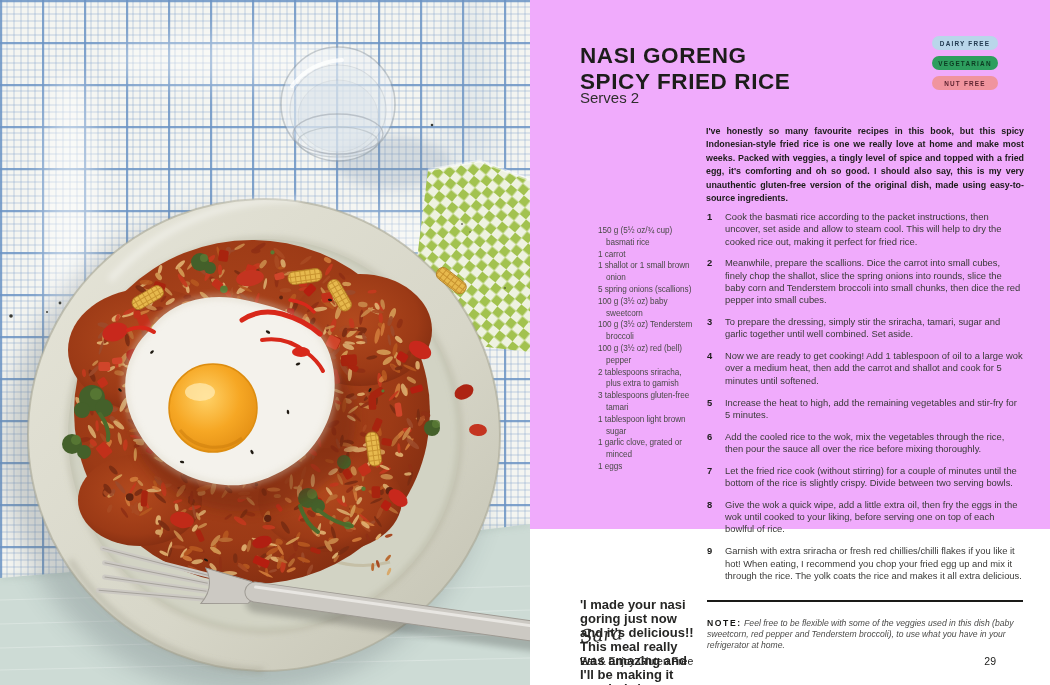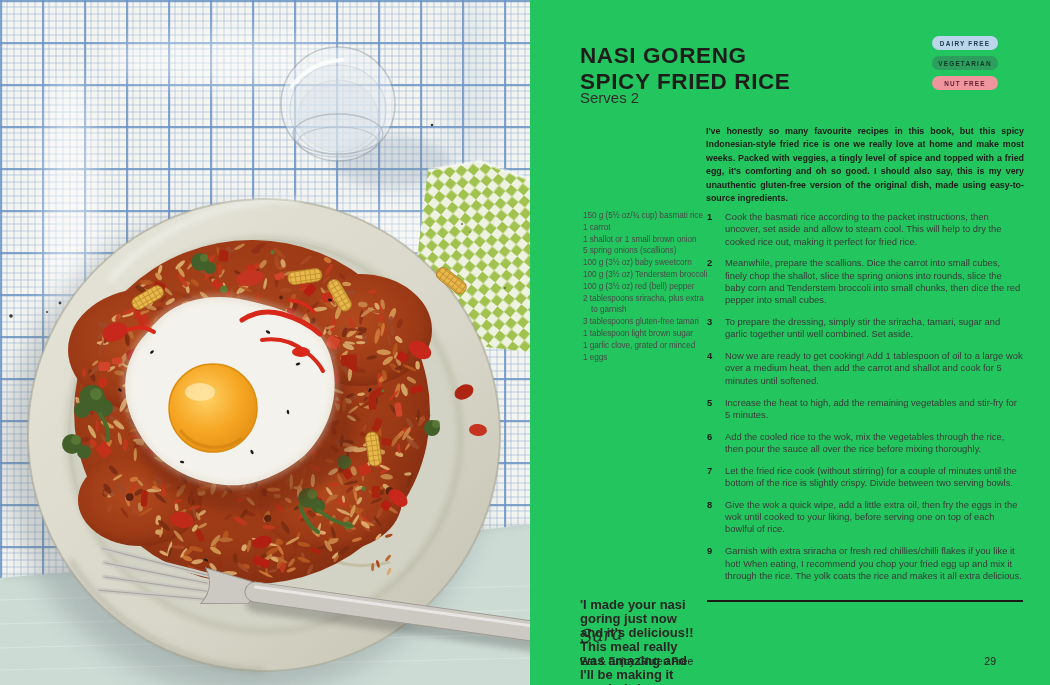--- a/index.html
+++ b/index.html
@@ -1,29 +1,29 @@
 <!DOCTYPE html>
 <html><head>
 <meta charset="utf-8">
 <style>
   html,body{margin:0;padding:0;background:#ffffff;}
   body{width:1050px;height:685px;overflow:hidden;font-family:"Liberation Sans",sans-serif;}
   .spread{position:relative;width:1050px;height:685px;display:flex;}
   .photo-pane{position:relative;width:530px;height:685px;flex:0 0 530px;overflow:hidden;}
-  .page{position:relative;width:520px;height:685px;background:#22c55e;color:#1d1d1b;}
+  .page{position:relative;width:520px;height:529px;background:#f0abfc;color:#1d1d1b;}
 
   .title{position:absolute;left:50px;top:28px;font-size:22.5px;line-height:26px;font-weight:800;letter-spacing:.6px;color:#1d1d1b;}
   .serves{position:absolute;left:50px;top:89px;font-size:15px;color:#2e2e2c;}
   .badges{position:absolute;right:52px;top:36px;display:flex;flex-direction:column;gap:6px;align-items:flex-end;}
   .pill{display:block;width:66px;text-align:center;padding:3.5px 0;border-radius:9px;font-size:6.4px;font-weight:700;letter-spacing:1.2px;}
 
   .intro{position:absolute;left:176px;top:116px;width:318px;font-size:8.9px;font-weight:700;line-height:13.4px;text-align:justify;color:#1c1c1a;}
 
   .ingredients{position:absolute;left:53px;top:210px;width:128px;font-size:8.2px;line-height:11.8px;color:#4a4a48;letter-spacing:-.05px;}
-  .ingredients ul{margin:0;padding:0;list-style:none;}
+  .ingredients ul{margin:15px;padding:0;list-style:none;}
   .ingredients li{padding-left:8px;text-indent:-8px;}
   .ingredients em{font-style:italic;}
 
   .steps{position:absolute;left:177px;top:211px;width:317px;}
   .step{display:flex;margin-bottom:9.5px;}
   .step .num{flex:0 0 18px;font-weight:700;font-size:9.4px;line-height:12.3px;color:#1c1c1a;}
   .step .txt{flex:1;font-size:9.4px;line-height:12.3px;color:#3a3a38;}
 
   .quote{position:absolute;left:50px;top:585px;width:114px;font-size:13px;font-weight:700;line-height:14px;color:#262624;}
   .signature{position:absolute;left:50px;top:624px;font-family:"DejaVu Serif",serif;font-style:italic;font-size:18px;color:#2a2a28;transform:rotate(-5deg);}
@@ -1119,17 +1119,18 @@
         <div class="step">
           <span class="num">9</span>
           <span class="txt">Garnish with extra sriracha or fresh red chillies/chilli flakes if you like it hot! When eating, I recommend you chop your fried egg up and mix it through the rice. The yolk coats the rice and makes it all extra delicious.</span>
         </div>
       </div>
 
     <p class="quote">'I made your nasi goring just now and it's delicious!! This meal really was amazing and I'll be making it regularly.'</p>
     <div class="signature">Sara</div>
 
     <div class="divider"></div>
+    <p class="note"><b>NOTE:</b><span> Feel free to be flexible with some of the veggies used in this dish (baby sweetcorn, red pepper and Tenderstem broccoli), to use what you have in your refrigerator at home.</span></p>
 
     <div class="footer">Eat &amp; Enjoy Gluten Free</div>
     <div class="pagenum">29</div>
   </div>
 </div>
 
 </body></html>

